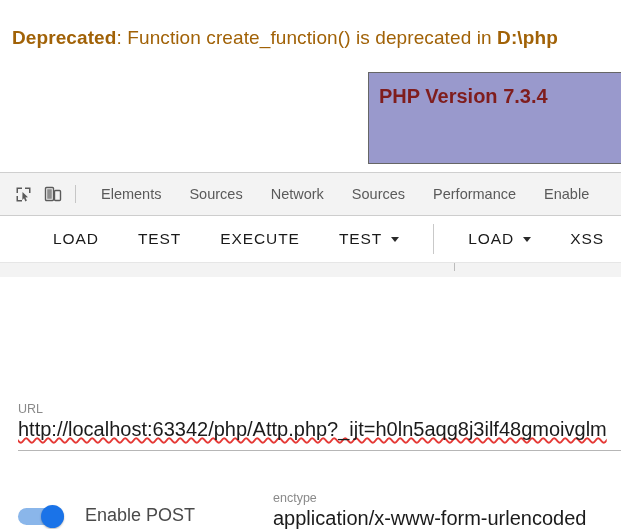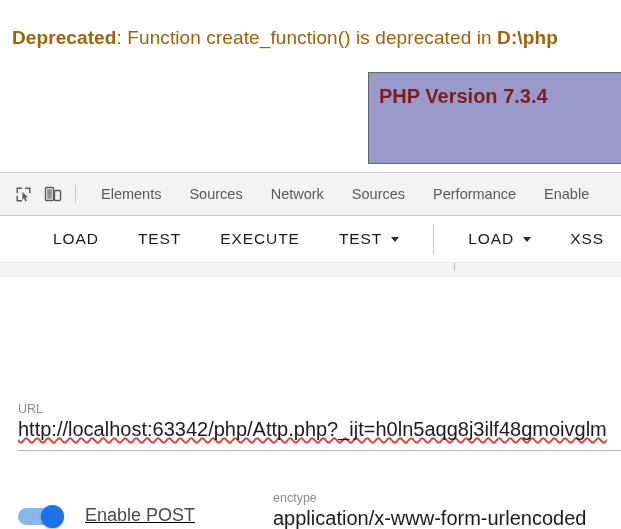--- a/index.html
+++ b/index.html
@@ -214,21 +214,20 @@
   }
 
   
   .toggle-row {
     position: absolute;
     left: 18px;
     top: 228px;
     display: flex;
     align-items: center;
     cursor: pointer;
-    text-decoration: underline;
   }
   .switch {
     position: relative;
     width: 52px;
     height: 20px;
   }
   .switch .track {
     position: absolute;
     left: 0;
     top: 2px;

